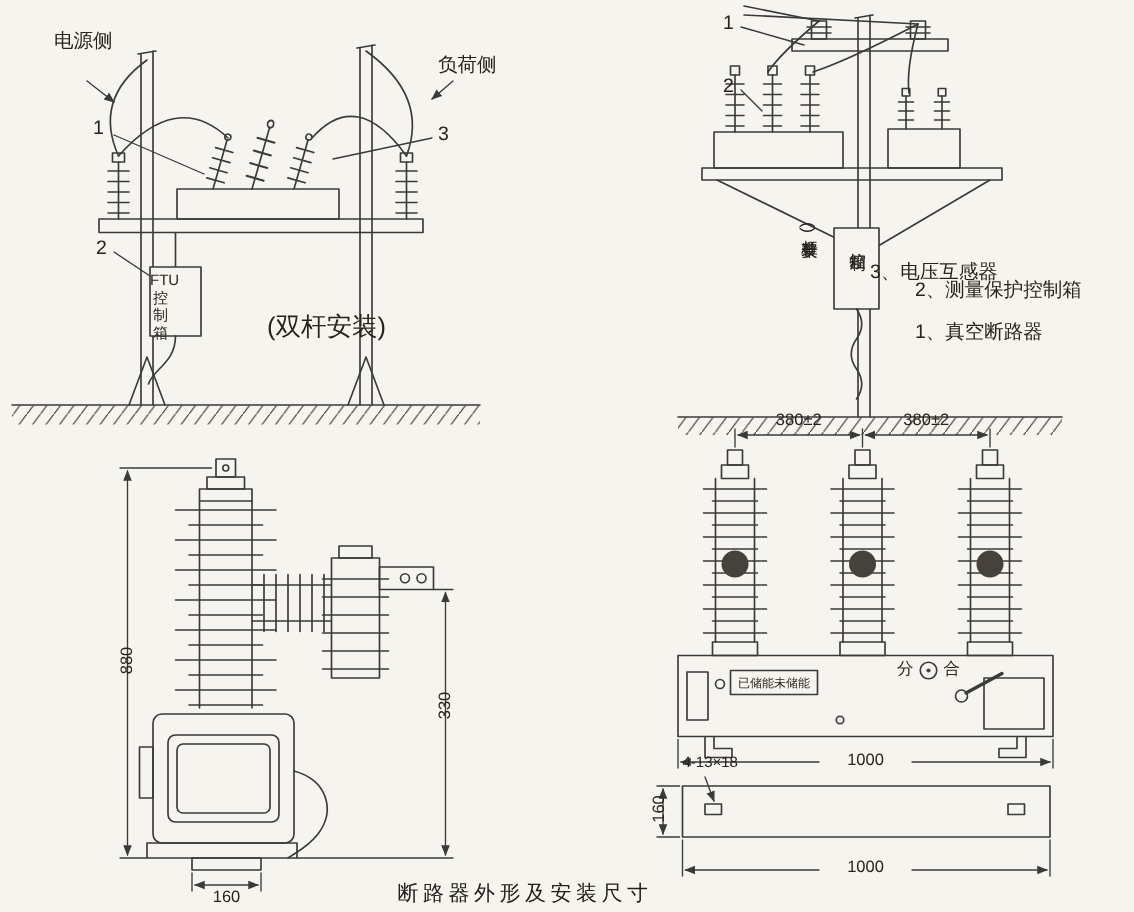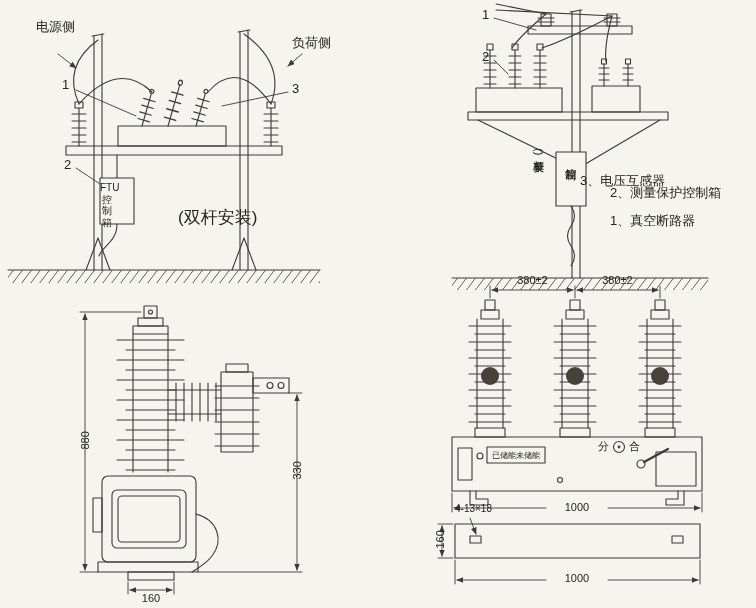--- a/index.html
+++ b/index.html
@@ -212,13 +212,14 @@
   <div class="lbl dim ctr" style="left:502px;top:274px;width:61px;">380±2</div>
   <div class="lbl dim ctr" style="left:587px;top:274px;width:61px;">380±2</div>
   <div class="lbl" style="left:598px;top:440px;font-size:11px;">分</div>
   <div class="lbl" style="left:629px;top:440px;font-size:11px;">合</div>
   <div class="lbl ctr" style="left:488px;top:451px;width:56px;font-size:8px;">已储能未储能</div>
   <div class="lbl dim ctr" style="left:547px;top:501px;width:60px;">1000</div>
   <div class="lbl" style="left:455px;top:503px;font-size:10px;">4-13×18</div>
   <div class="lbl dim rot ctr" style="left:420px;top:533px;width:40px;">160</div>
   <div class="lbl dim ctr" style="left:547px;top:572px;width:60px;">1000</div>
 
+  <div class="lbl cap ctr" style="left:230px;top:587px;width:240px;">断路器外形及安装尺寸</div>
 </div>
 
 </body></html>

